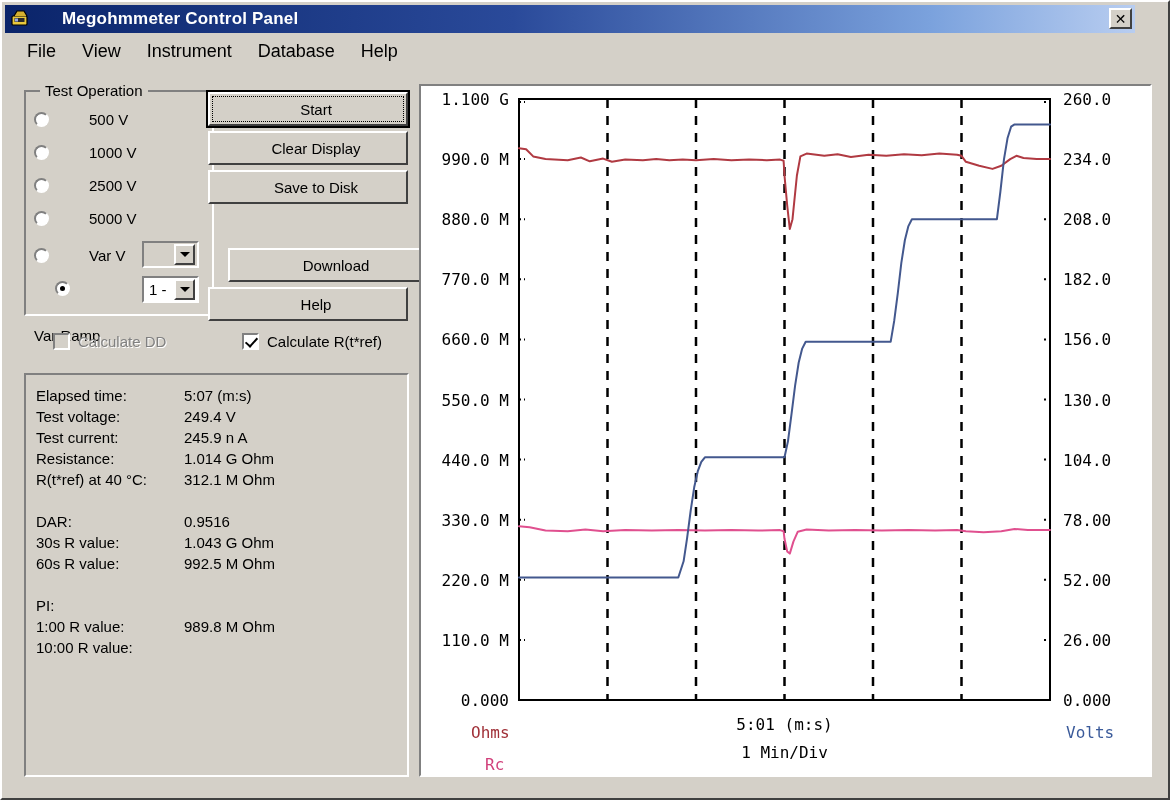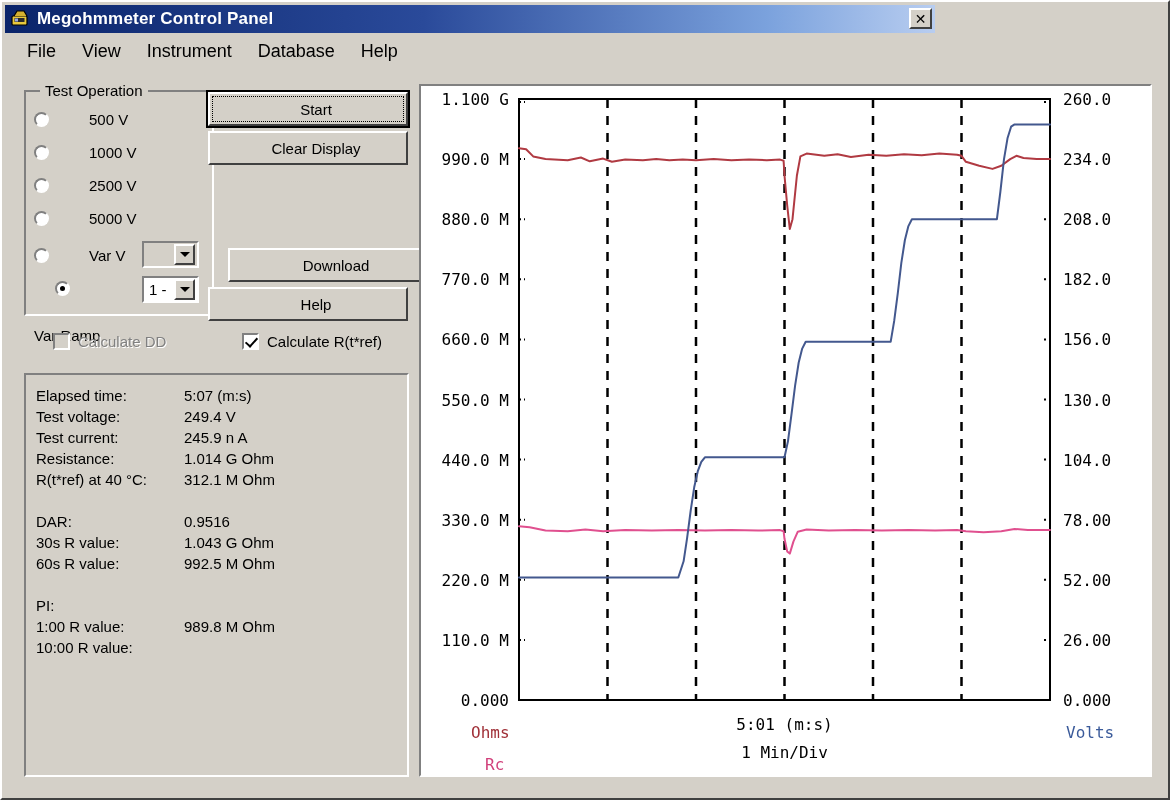--- a/index.html
+++ b/index.html
@@ -12,23 +12,23 @@
   }
   .window{
     position:absolute;left:0;top:0;width:1170px;height:800px;
     background:#d4d0c8;
     border-top:2px solid #fff;border-left:2px solid #fff;
     border-right:2px solid #404040;border-bottom:2px solid #404040;
     box-sizing:border-box;
   }
   
   .titlebar{
-    position:absolute;left:3px;top:3px;width:930px;height:28px;
+    position:absolute;left:3px;top:3px;width:1130px;height:28px;
     background:linear-gradient(90deg,#0a246a 0%,#2a4a9a 45%,#7ba2dd 82%,#b8cdf0 100%);
-    display:flex;align-items:center;
+    display:flex;align-items:center;gap:25px;
   }
   .title-icon{
     width:20px;height:20px;margin-left:5px;margin-right:7px;
     position:relative;flex:0 0 auto;
   }
   .title-text{
     color:#fff;font-weight:bold;font-size:17px;letter-spacing:.2px;
     white-space:nowrap;
   }
   .close-btn{
@@ -227,20 +227,23 @@
         <i></i>
       </span>
   </div>
 
   <div class="btn default" style="top:90px;">
     <span class="focusring"></span>
     <span>Start</span>
   </div>
   <div class="btn" style="top:129px;">
     <span>Clear Display</span>
+  </div>
+  <div class="btn" style="top:168px;">
+    <span>Save to Disk</span>
   </div>
   <div class="btn" style="top:246px;margin-left:20px;">
     <span>Download</span>
   </div>
   <div class="btn" style="top:285px;">
     <span>Help</span>
   </div>
 
   <div class="cbrow" style="left:25px;top:331px;">
     <span class="cbox disabled"></span>

